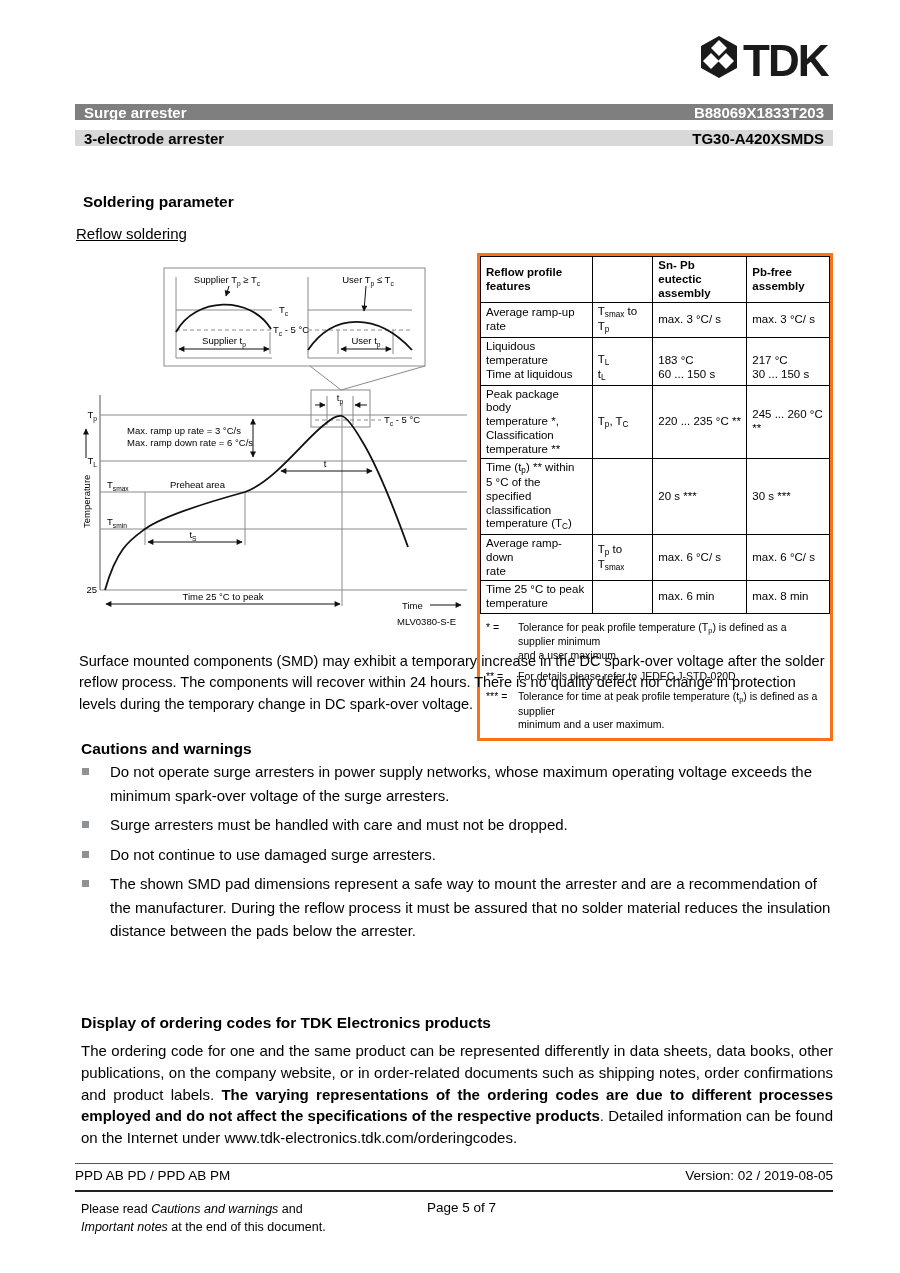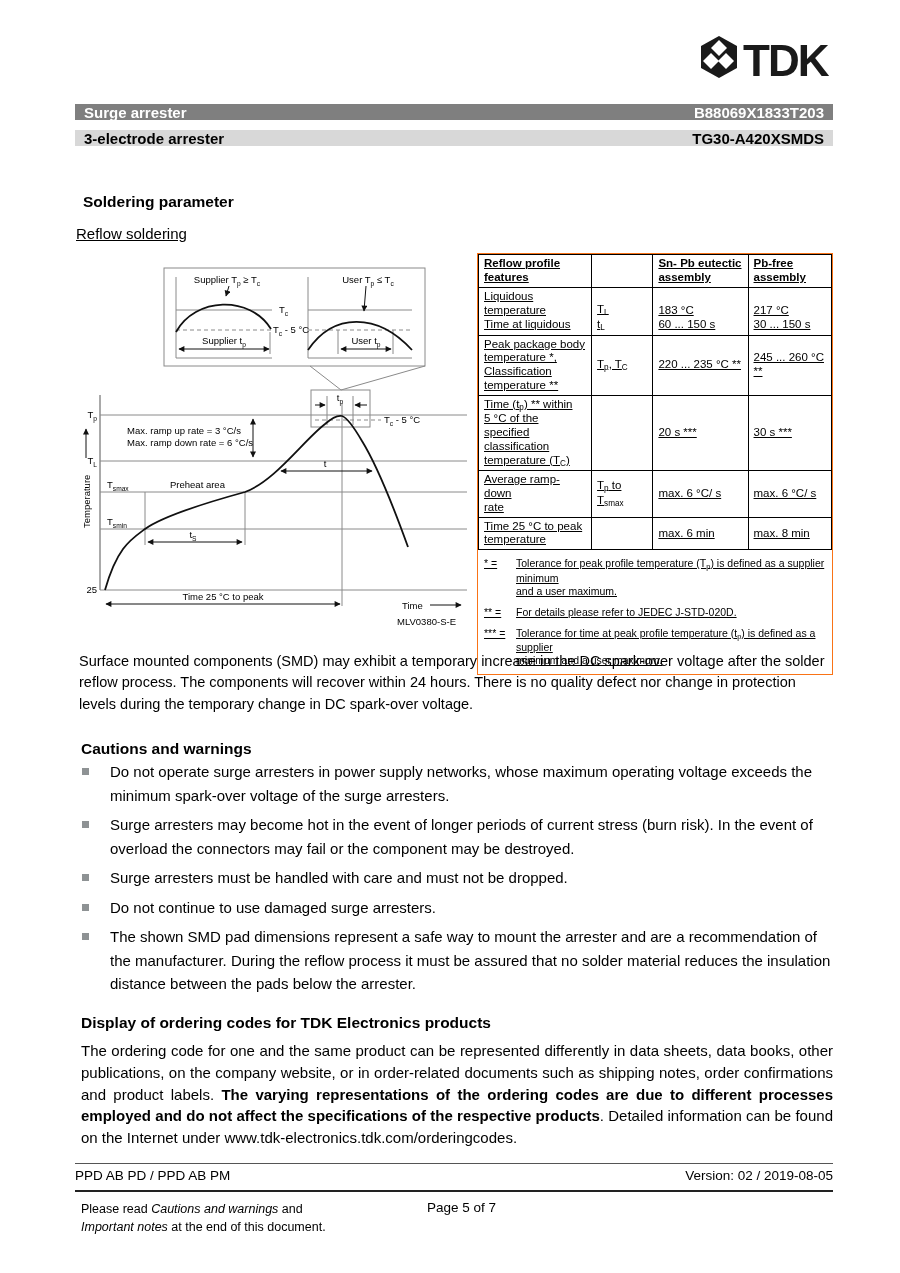--- a/index.html
+++ b/index.html
@@ -11,21 +11,21 @@
   .bar{left:75px;width:758px;height:16px;display:flex;justify-content:space-between;align-items:center;padding:0 9px;box-sizing:border-box;font-weight:bold;font-size:15px;}
   .bar1{top:104px;background:#7f7f7f;color:#fff;}
   .bar2{top:130px;background:#d8d8d8;color:#000;}
   
   .h-bold{font-weight:bold;font-size:15.5px;}
   .underlined{font-size:15px;text-decoration:underline;}
   
   .fig text{font-size:9.5px;fill:#000;}
   .fig{left:75px;top:253px;}
   
-  .reflow-box{left:477px;top:253px;width:356px;border:1px solid #f97316;box-sizing:border-box;text-decoration:underline;}
+  .reflow-box{left:477px;top:253px;width:356px;border:3px solid #f97316;box-sizing:border-box;}
   table.rt{border-collapse:collapse;width:100%;font-size:11.5px;line-height:1.2;}
   table.rt th,table.rt td{border:1px solid #000;padding:2px 5px;vertical-align:middle;white-space:pre-line;text-align:left;}
   table.rt th{font-weight:bold;}
   .footnotes{padding:7px 6px 6px 6px;font-size:10.5px;line-height:1.3;display:grid;grid-template-columns:30px 1fr;row-gap:7px;column-gap:2px;}
   .sub{font-size:71%;vertical-align:-0.22em;}
   
   .smd-note{left:79px;top:651px;width:756px;font-size:14.5px;line-height:1.48;}
   .cautions-title{left:81px;top:740px;}
   ul.cautions{left:81px;top:760px;width:752px;list-style:none;margin:0;padding:0;font-size:15px;line-height:23.5px;}
   ul.cautions li{position:relative;padding-left:29px;margin-bottom:6px;}
@@ -164,20 +164,27 @@
 features</th>
         <th></th>
         <th>Sn- Pb eutectic
 assembly</th>
         <th>Pb-free
 assembly</th>
       </tr>
     </thead>
     <tbody>
       <tr>
+        <td>Average ramp-up
+rate</td>
+        <td>T<span class="sub">smax</span> to T<span class="sub">p</span></td>
+        <td>max. 3 °C/ s</td>
+        <td>max. 3 °C/ s</td>
+      </tr>
+      <tr>
         <td>Liquidous
 temperature
 Time at liquidous</td>
         <td>
 T<span class="sub">L</span>
 t<span class="sub">L</span></td>
         <td>
 183 °C
 60 ... 150 s</td>
         <td>
@@ -228,21 +235,20 @@
     <span style="white-space:pre-line">Tolerance for time at peak profile temperature (t<span class="sub">p</span>) is defined as a supplier
 minimum and a user maximum.</span>
   </div>
 </div>
 
 <p class="abs smd-note" style="margin:0">Surface mounted components (SMD) may exhibit a temporary increase in the DC spark-over voltage after the solder reflow process. The components will recover within 24 hours. There is no quality defect nor change in protection levels during the temporary change in DC spark-over voltage.</p>
 
 <div class="abs h-bold cautions-title">Cautions and warnings</div>
 <ul class="abs cautions">
   <li>Do not operate surge arresters in power supply networks, whose maximum operating voltage exceeds the minimum spark-over voltage of the surge arresters.</li>
-  <li>Surge arresters may become hot in the event of longer periods of current stress (burn risk). In the event of overload the connectors may fail or the component may be destroyed.</li>
   <li>Surge arresters must be handled with care and must not be dropped.</li>
   <li>Do not continue to use damaged surge arresters.</li>
   <li>The shown SMD pad dimensions represent a safe way to mount the arrester and are a recommendation of the manufacturer. During the reflow process it must be assured that no solder material reduces the insulation distance between the pads below the arrester.</li>
 </ul>
 
 <div class="abs h-bold ordering-title">Display of ordering codes for TDK Electronics products</div>
 <p class="abs ordering-para" style="margin:0">
   <span>The ordering code for one and the same product can be represented differently in data sheets, data books, other publications, on the company website, or in order-related documents such as shipping notes, order confirmations and product labels. </span><b>The varying representations of the ordering codes are due to different processes employed and do not affect the specifications of the respective products</b><span>. Detailed information can be found on the Internet under www.tdk-electronics.tdk.com/orderingcodes.</span>
 </p>
 

